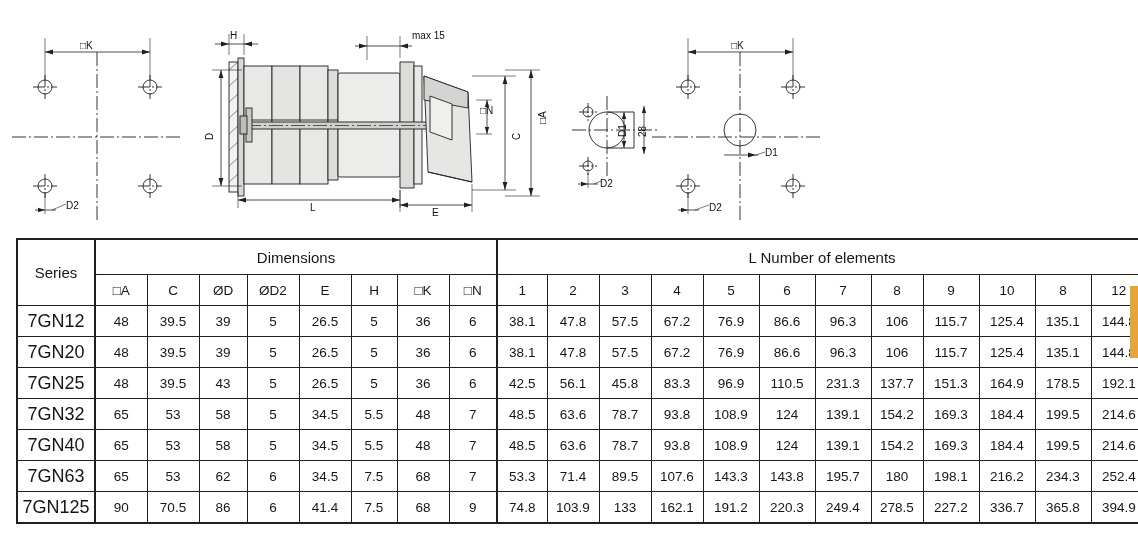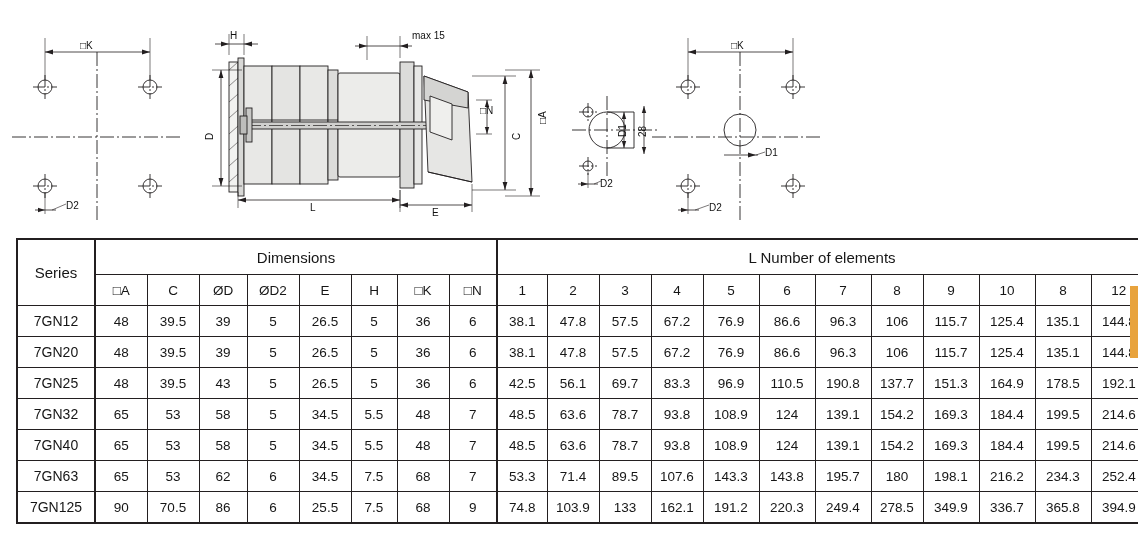--- a/index.html
+++ b/index.html
@@ -68,21 +68,21 @@
   table.spec thead th.grouphead {
     height: 34px;
     font-size: 15px;
   }
   th.series-head {
     font-size: 15px;
     font-weight: bold;
   }
   td.series-cell {
     font-weight: bold;
-    font-size: 14px;
+    font-size: 18px;
   }
   th.sub {
     font-size: 13.5px;
     height: 28px;
   }
   .thickright {
     border-right: 2px solid #231f20 !important;
   }
   .outer-top { border-top: 2px solid #231f20 !important; }
   .outer-bottom { border-bottom: 2px solid #231f20 !important; }
@@ -421,25 +421,25 @@
           <td>48</td>
           <td>39.5</td>
           <td>43</td>
           <td>5</td>
           <td>26.5</td>
           <td>5</td>
           <td>36</td>
           <td class="thickright">6</td>
           <td>42.5</td>
           <td>56.1</td>
-          <td>69.7</td>
+          <td>45.8</td>
           <td>83.3</td>
           <td>96.9</td>
           <td>110.5</td>
-          <td>190.8</td>
+          <td>231.3</td>
           <td>137.7</td>
           <td>151.3</td>
           <td>164.9</td>
           <td>178.5</td>
           <td class="outer-right">192.1</td>
         </tr>
 
         <tr>
           <td class="series-cell outer-left thickright">7GN32</td>
           <td>65</td>
@@ -511,33 +511,33 @@
           <td>234.3</td>
           <td class="outer-right">252.4</td>
         </tr>
 
         <tr>
           <td class="series-cell outer-left outer-bottom thickright">7GN125</td>
           <td class="outer-bottom">90</td>
           <td class="outer-bottom">70.5</td>
           <td class="outer-bottom">86</td>
           <td class="outer-bottom">6</td>
-          <td class="outer-bottom">25.5</td>
+          <td class="outer-bottom">41.4</td>
           <td class="outer-bottom">7.5</td>
           <td class="outer-bottom">68</td>
           <td class="outer-bottom thickright">9</td>
           <td class="outer-bottom">74.8</td>
           <td class="outer-bottom">103.9</td>
           <td class="outer-bottom">133</td>
           <td class="outer-bottom">162.1</td>
           <td class="outer-bottom">191.2</td>
           <td class="outer-bottom">220.3</td>
           <td class="outer-bottom">249.4</td>
           <td class="outer-bottom">278.5</td>
-          <td class="outer-bottom">349.9</td>
+          <td class="outer-bottom">227.2</td>
           <td class="outer-bottom">336.7</td>
           <td class="outer-bottom">365.8</td>
           <td class="outer-bottom outer-right">394.9</td>
         </tr>
       </tbody>
     </table>
   </div>
 
   <div class="edge-tab"></div>
 

